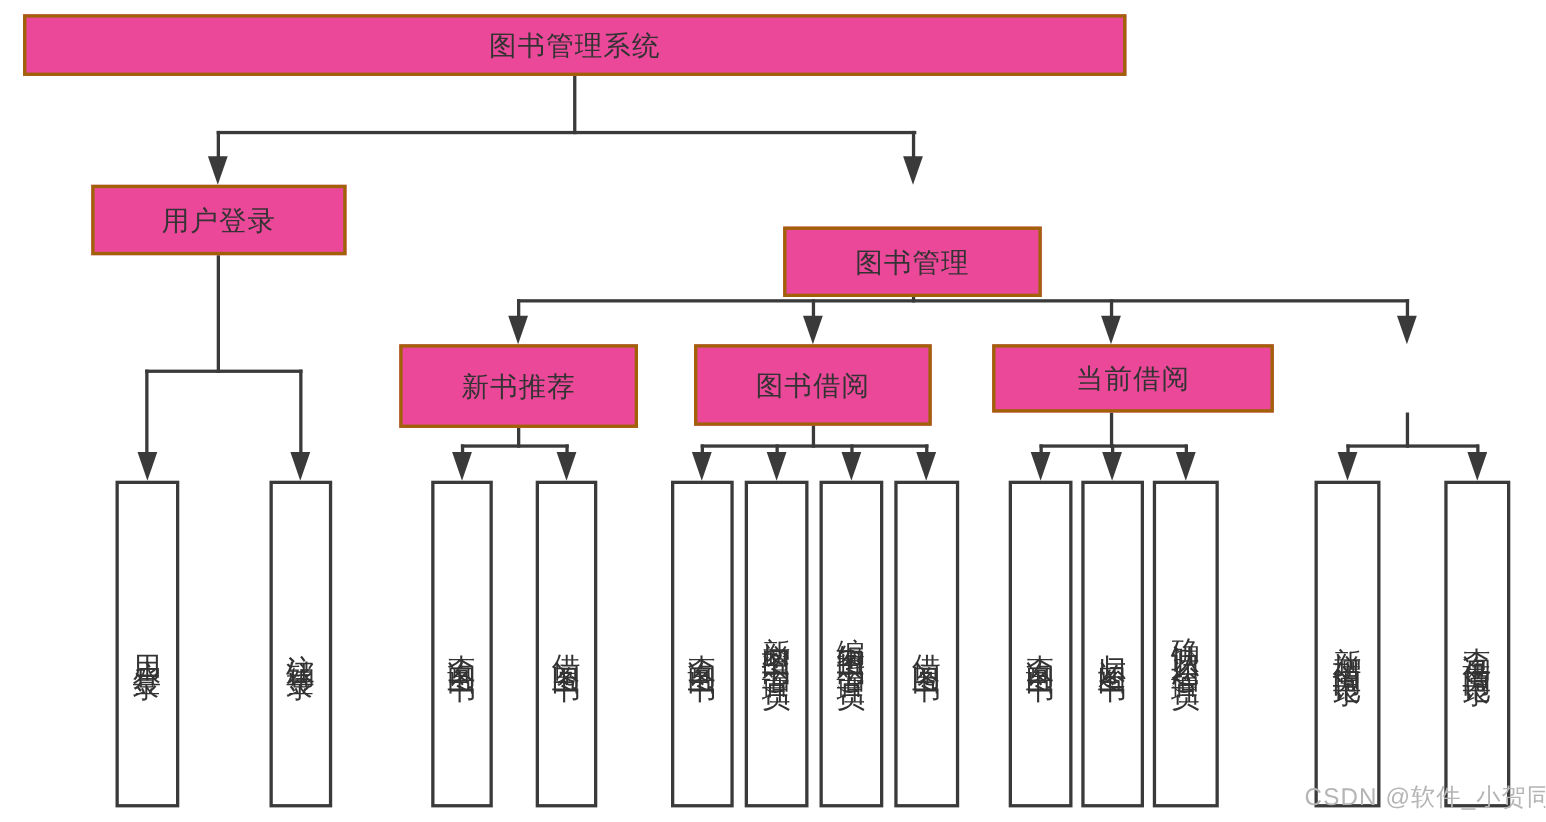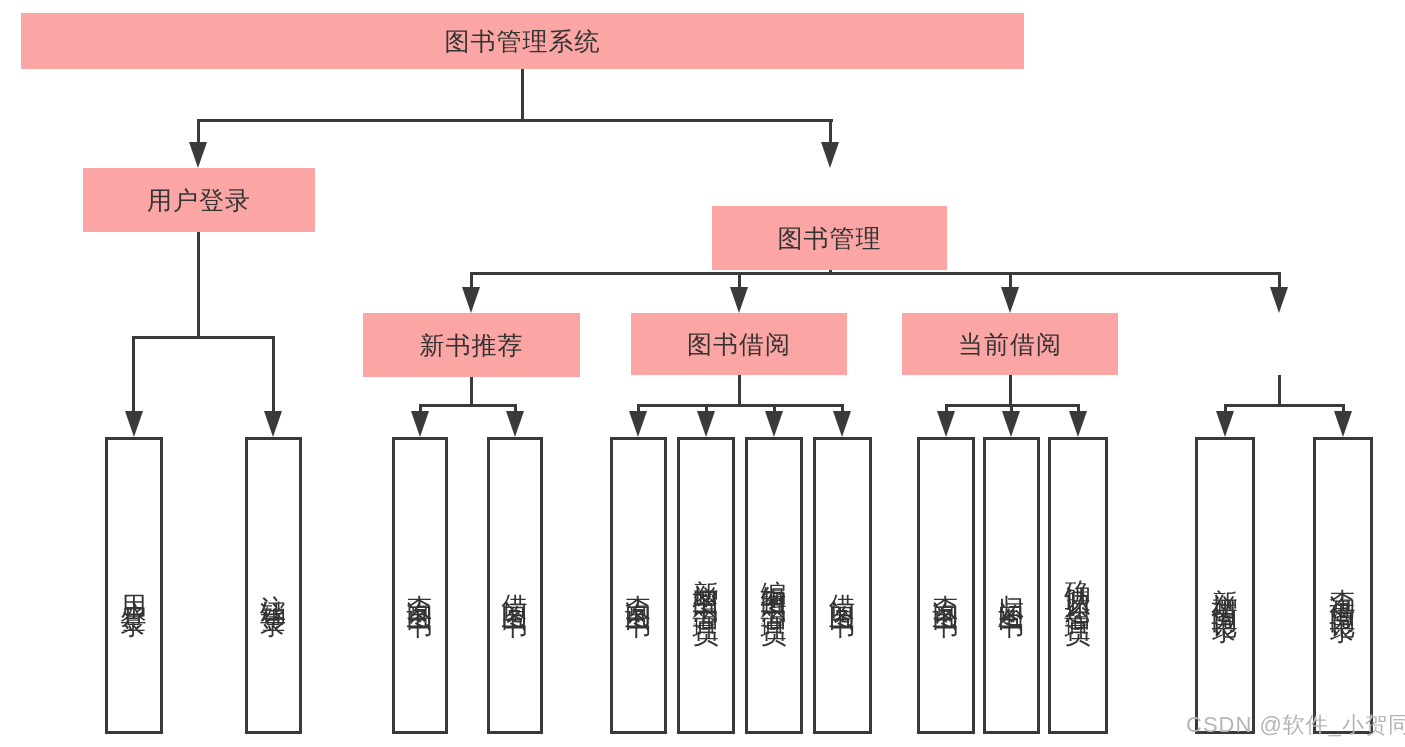--- a/index.html
+++ b/index.html
@@ -1,21 +1,21 @@
 <!DOCTYPE html>
 <html><head>
 <meta charset="utf-8">
 <style>
   html,body{margin:0;padding:0;background:#fff;}
   #canvas{
     position:relative;width:1405px;height:747px;background:#ffffff;
     font-family:"Liberation Sans","DejaVu Sans",sans-serif;overflow:hidden;
   }
   .node{
-    position:absolute;box-sizing:border-box;border:3px solid #fca5a5;background:#fca5a5;
+    position:absolute;box-sizing:border-box;border:3px solid #a16207;background:#ec4899;
     display:flex;align-items:center;justify-content:center;
     font-size:25px;color:#333;letter-spacing:1px;white-space:nowrap;
   }
   .leaf{
     position:absolute;box-sizing:border-box;border:3px solid #3a3a3a;background:#fff;
     display:flex;align-items:center;justify-content:center;
     writing-mode:vertical-rl;text-orientation:mixed;
     font-size:26px;color:#333;letter-spacing:6px;line-height:1;
   }
   .vline,.hline{position:absolute;background:#3a3a3a;}
@@ -99,27 +99,27 @@
     <span>图书管理系统</span>
   </div>
 
   <div class="node" style="left:83px;top:168px;width:232px;height:64px;">
     <span>用户登录</span>
   </div>
   <div class="node" style="left:712px;top:168px;width:235px;height:64px;margin-top:38px;">
     <span>图书管理</span>
   </div>
 
-  <div class="node" style="left:363px;top:313px;width:217px;height:64px;">
+  <div class="node" style="left:363px;top:313px;width:217px;height:76px;">
     <span>新书推荐</span>
   </div>
-  <div class="node" style="left:631px;top:313px;width:216px;height:62px;">
+  <div class="node" style="left:631px;top:313px;width:216px;height:74px;">
     <span>图书借阅</span>
   </div>
-  <div class="node" style="left:902px;top:313px;width:216px;height:62px;">
+  <div class="node" style="left:902px;top:313px;width:256px;height:62px;">
     <span>当前借阅</span>
   </div>
 
   <div class="leaf" style="left:105px;top:437px;width:58px;height:297px;">
     <span>用户登录</span>
   </div>
   <div class="leaf" style="left:245px;top:437px;width:57px;height:297px;">
     <span>注销登录</span>
   </div>
 

